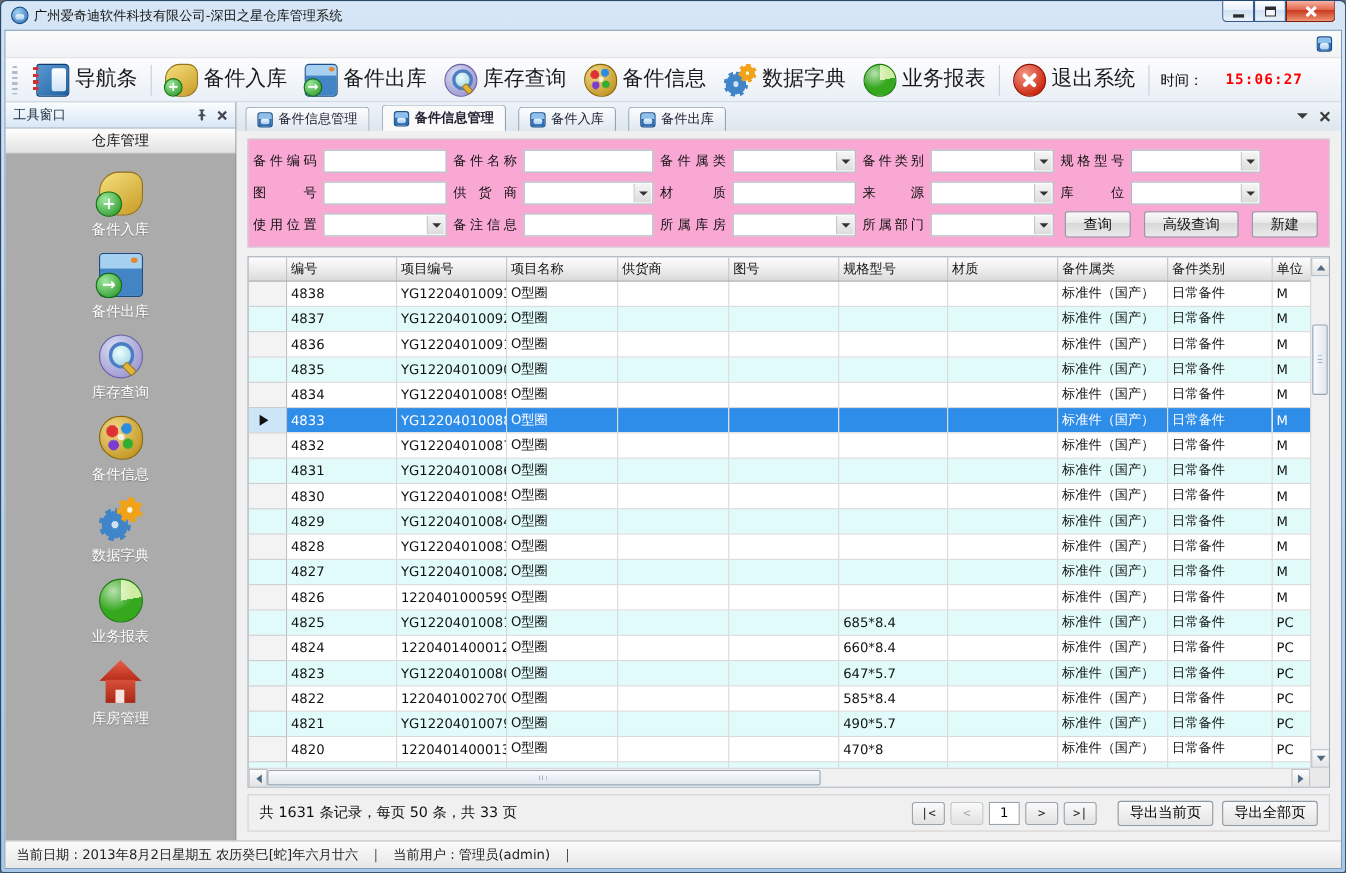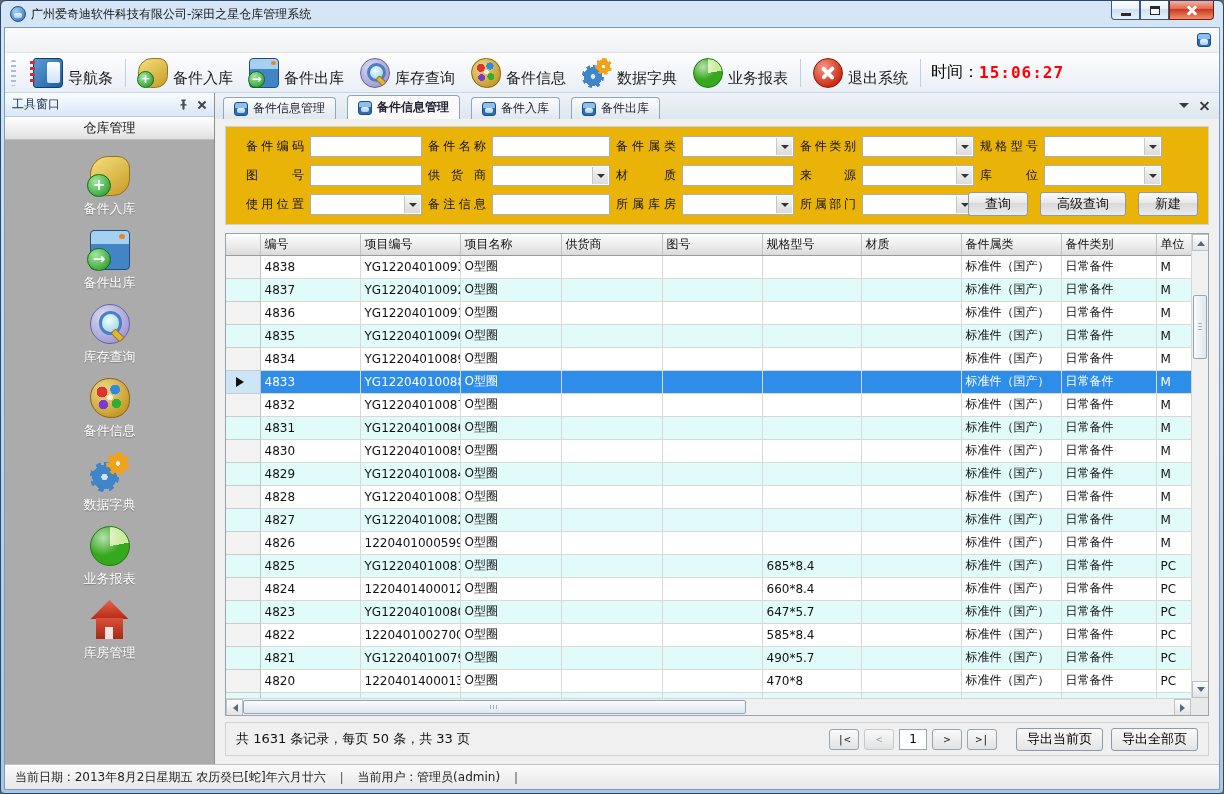--- a/index.html
+++ b/index.html
@@ -19,23 +19,23 @@
   .glyph-x{position:relative;width:14px;height:14px}
   .glyph-x::before,.glyph-x::after{content:'';position:absolute;left:1px;top:6px;width:12px;height:3px;background:#fff;border-radius:1px}
   .glyph-x::before{transform:rotate(45deg)}.glyph-x::after{transform:rotate(-45deg)}
   
   .app-frame{flex:1;display:flex;flex-direction:column;min-height:0;border:1px solid #7d9cbd;background:#f0f0f0;overflow:hidden}
   .menubar{height:25px;flex:none;background:linear-gradient(#fbfbfc,#f1f2f4);border-bottom:1px solid #e0e2e6;display:flex;align-items:center;padding:0 8px;font-size:13px}
   .menu-item{padding:2px 10px;cursor:default}
   .menu-right{margin-left:auto}
   .toolbar{height:40px;flex:none;background:linear-gradient(#fdfdfe,#e9eff6);border-bottom:1px solid #c9d5e2;display:flex;align-items:center;padding:0 4px}
   .grip{width:5px;height:26px;margin:0 5px 0 2px;background:repeating-linear-gradient(to bottom,#aebccb 0 2px,transparent 2px 5px);border-radius:2px}
-  .tool-btn{display:flex;align-items:flex-end;gap:5px;padding:3px 8px;border-radius:3px;cursor:default;font-size:15px;color:#1a1a1a}
+  .tool-btn{display:flex;align-items:flex-start;gap:5px;padding:3px 8px;border-radius:3px;cursor:default;font-size:19px;color:#1a1a1a}
   .tool-sep{width:1px;height:28px;background:#c3cfdc;margin:0 4px}
-  .time-wrap{display:flex;align-items:center;gap:0;margin-left:6px;font-size:16px}
+  .time-wrap{display:flex;align-items:center;gap:20px;margin-left:6px;font-size:13px}
   .time-val{font-family:"DejaVu Sans Mono","Liberation Mono",monospace;font-weight:bold;letter-spacing:1px}
   
   .main{flex:1;display:flex;min-height:0}
   .sidebar{width:210px;flex:none;background:#ababab;border-right:1px solid #8d8d8d;display:flex;flex-direction:column}
   .sb-header{height:24px;flex:none;background:linear-gradient(#fbfdfe,#d7e7f6);border-bottom:1px solid #b9c9d9;display:flex;align-items:center;padding:0 7px;font-size:12px;color:#223449}
   .sb-hbtns{margin-left:auto;display:flex;align-items:center;gap:8px}
   .sb-x{position:relative;width:10px;height:10px}
   .sb-x::before,.sb-x::after{content:'';position:absolute;left:0;top:4px;width:10px;height:2px;background:#445}
   .sb-x::before{transform:rotate(45deg)}.sb-x::after{transform:rotate(-45deg)}
   .sb-section{height:23px;flex:none;background:linear-gradient(#ffffff,#e1e1e1);border-bottom:1px solid #bdbdbd;display:flex;align-items:center;justify-content:center;font-size:13px;color:#111}
@@ -48,21 +48,21 @@
   .tab{display:flex;align-items:center;gap:5px;height:22px;padding:0 10px;font-size:12px;color:#223;
     background:linear-gradient(#fcfdfe,#dfe7ef);border:1px solid #93a6b9;border-bottom:none;border-radius:4px 4px 0 0;cursor:default}
   .tab.active{height:24px;background:#fafafa;font-weight:bold}
   .tabbar-ctrl{margin-left:auto;display:flex;align-items:center;gap:10px;padding:0 4px 6px 0}
   .chev{width:0;height:0;border:5px solid transparent;border-top-color:#3a3a3a;margin-top:5px}
   .tab-x{position:relative;width:10px;height:10px}
   .tab-x::before,.tab-x::after{content:'';position:absolute;left:0;top:4px;width:11px;height:2px;background:#3a3a3a}
   .tab-x::before{transform:rotate(45deg)}.tab-x::after{transform:rotate(-45deg)}
   .panel{flex:1;background:#f0f0f0;padding:7px 10px 8px;display:flex;flex-direction:column;min-height:0}
   
-  .formbox{flex:none;position:relative;border:1px solid #ccd2d8;background:#eab308;padding:9px 20px;margin-bottom:8px}
+  .formbox{flex:none;position:relative;border:1px solid #ccd2d8;background:#f9a8d4;padding:9px 4px;margin-bottom:8px}
   .form-grid{display:grid;grid-template-columns:58px 112px 58px 118px 60px 112px 56px 112px 58px 118px;column-gap:6px;row-gap:8px;align-items:center}
   .flabel{font-size:12px;color:#111;text-align:justify;text-align-last:justify}
   .finput,.fselect{height:21px;width:100%;border:1px solid #a9b0b8;background:#fff;font-size:12px;padding:0 3px;position:relative}
   .sel-btn{position:absolute;right:1px;top:1px;bottom:1px;width:16px;background:linear-gradient(#f6f6f6,#dcdcdc);border-left:1px solid #c6c6c6;display:flex;align-items:flex-start;justify-content:center}
   .sel-btn::after{content:'';border:4px solid transparent;border-top-color:#333;margin-top:7px}
   .form-buttons{position:absolute;right:10px;bottom:8px;display:flex;gap:12px}
   .btn{height:24px;padding:0 16px;font-size:13px;color:#111;border:1px solid #8e9aa5;border-radius:3px;
     background:linear-gradient(#f9f9f9,#e8e8e8 45%,#d8d8d8 46%,#ebebeb);cursor:default;font-family:inherit}
   
   .grid{flex:1;position:relative;border:1px solid #9aa4ad;background:#fff;min-height:0;overflow:hidden}

